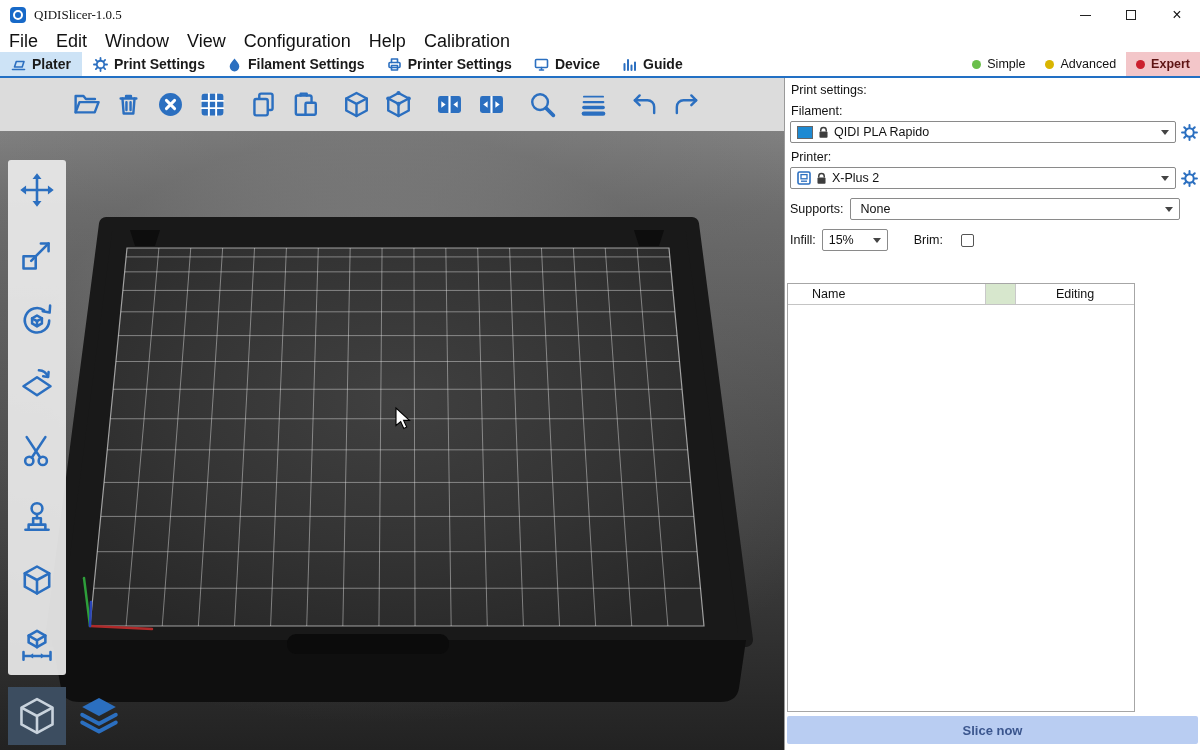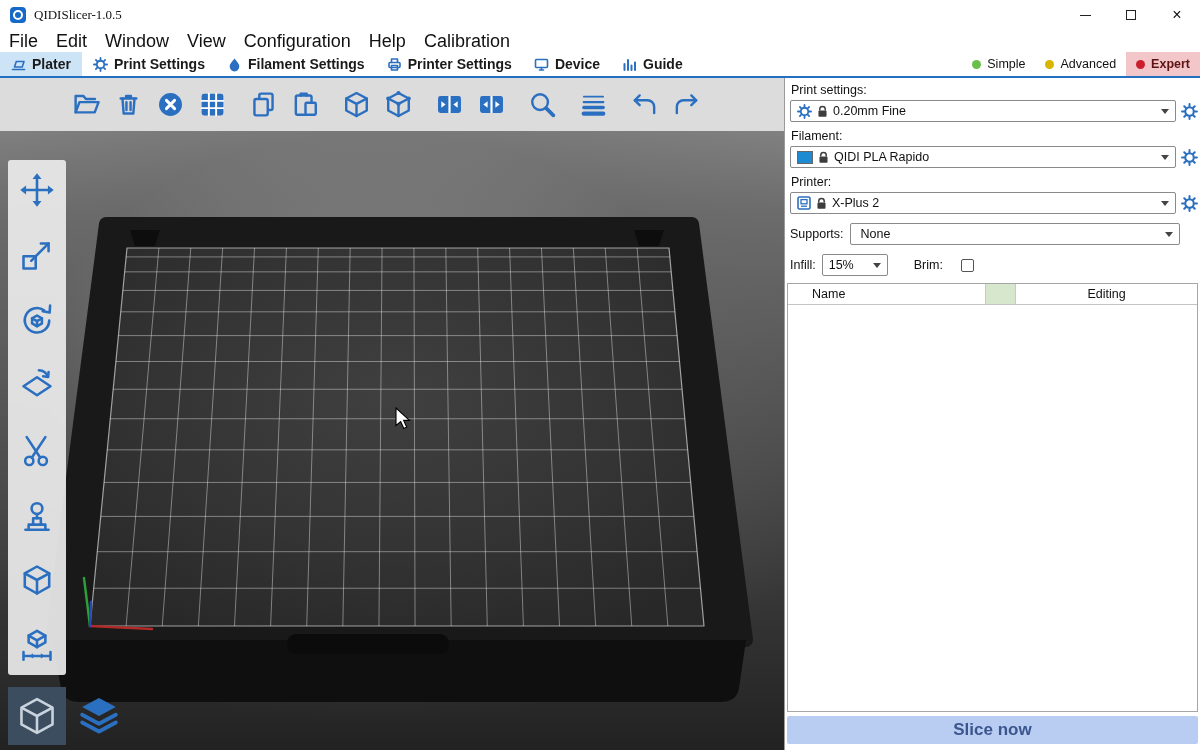--- a/index.html
+++ b/index.html
@@ -70,28 +70,28 @@
   .ico-lock{width:11px;height:13px;color:#3d3d3d;flex:0 0 auto;}
   .ico-printer{width:14px;height:14px;color:#2b6fc0;flex:0 0 auto;}
   .gear-btn{width:17px;height:17px;color:#2b6fc0;margin-left:5px;flex:0 0 auto;}
   .swatch{width:16px;height:13px;border:1px solid #666;background:#1e8ad2;flex:0 0 auto;}
   .row-inline{display:flex;align-items:center;margin-top:9px;}
   .row-inline .lbl{margin-right:6px;}
   .supports-combo{margin-right:18px;padding-left:10px;gap:48px;}
   .infill-combo{flex:0 0 66px;}
   .brim-lbl{margin-left:26px;margin-right:18px;}
   .checkbox{width:13px;height:13px;border:1px solid #555;background:#fff;border-radius:2px;display:block;}
-  .object-list{position:absolute;top:205px;left:2px;width:411px;bottom:38px;border:1px solid #a6a6a6;background:#fff;}
+  .object-list{position:absolute;top:205px;left:2px;width:348px;bottom:38px;border:1px solid #a6a6a6;background:#fff;}
   .ol-header{display:flex;height:21px;border-bottom:1px solid #c4c4c4;align-items:stretch;}
   .col-name{width:198px;border-right:1px solid #c9c9c9;display:flex;align-items:center;padding-left:24px;}
   .col-ext{width:30px;border-right:1px solid #c9c9c9;background:#d7e7cd;}
   .col-edit{flex:1;display:flex;align-items:center;justify-content:center;}
   .ol-body{position:absolute;top:22px;left:0;right:0;bottom:0;background:#fff;}
   .slice-btn{position:absolute;left:2px;bottom:6px;width:411px;height:28px;background:#b9cdf2;color:#3b568e;
-    font-weight:bold;font-size:17px;display:flex;align-items:center;justify-content:center;border-radius:2px;}
+    font-weight:bold;font-size:13px;display:flex;align-items:center;justify-content:center;border-radius:2px;}
 </style>
 </head>
 <body>
 
 <svg width="0" height="0" style="position:absolute" aria-hidden="true">
   <defs>
     <g id="gear-sym">
       <circle cx="8" cy="8" r="4" fill="none" stroke="currentColor" stroke-width="1.9"></circle>
       <g stroke="currentColor" stroke-width="1.9" stroke-linecap="round">
         <line x1="8" y1="1" x2="8" y2="3.1"></line>
@@ -434,35 +434,20 @@
             <path d="M4 16 L17 23 L30 16" stroke="#2b6fc0" stroke-width="3" fill="none" stroke-linejoin="round" stroke-linecap="round"></path>
             <path d="M4 22 L17 29 L30 22" stroke="#2b6fc0" stroke-width="3" fill="none" stroke-linejoin="round" stroke-linecap="round"></path>
             </svg>
         </div>
       </div>
     </div>
 
     <div class="sidebar">
 
       <div class="s-label first">Print settings:</div>
-      <div class="combo-row">
-        <div class="combo">
-          <svg class="ico-gear" viewBox="0 0 16 16">
-              <use href="#gear-sym"></use>
-            </svg>
-          <svg class="ico-lock" viewBox="0 0 12 13">
-              <use href="#lock-sym"></use>
-            </svg>
-          <span class="combo-text">0.20mm Fine</span>
-          <span class="chevron"></span>
-        </div>
-        <svg class="gear-btn" viewBox="0 0 16 16">
-            <use href="#gear-sym"></use>
-          </svg>
-      </div>
 
       <div class="s-label">Filament:</div>
       <div class="combo-row">
         <div class="combo">
           <span class="swatch" style="background: rgb(30, 138, 210);"></span>
           <svg class="ico-lock" viewBox="0 0 12 13">
               <use href="#lock-sym"></use>
             </svg>
           <span class="combo-text">QIDI PLA Rapido</span>
           <span class="chevron"></span>

